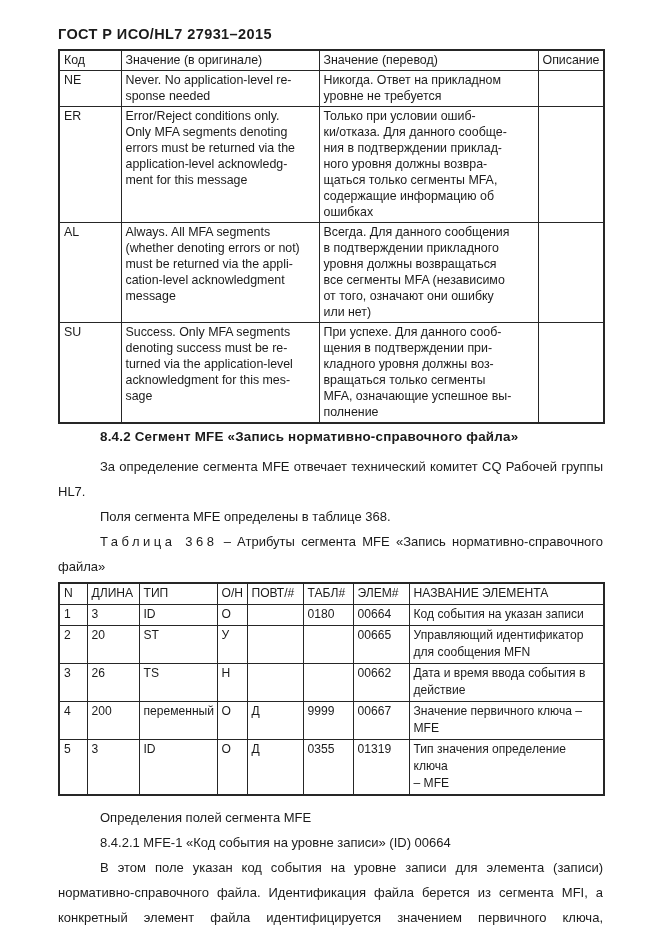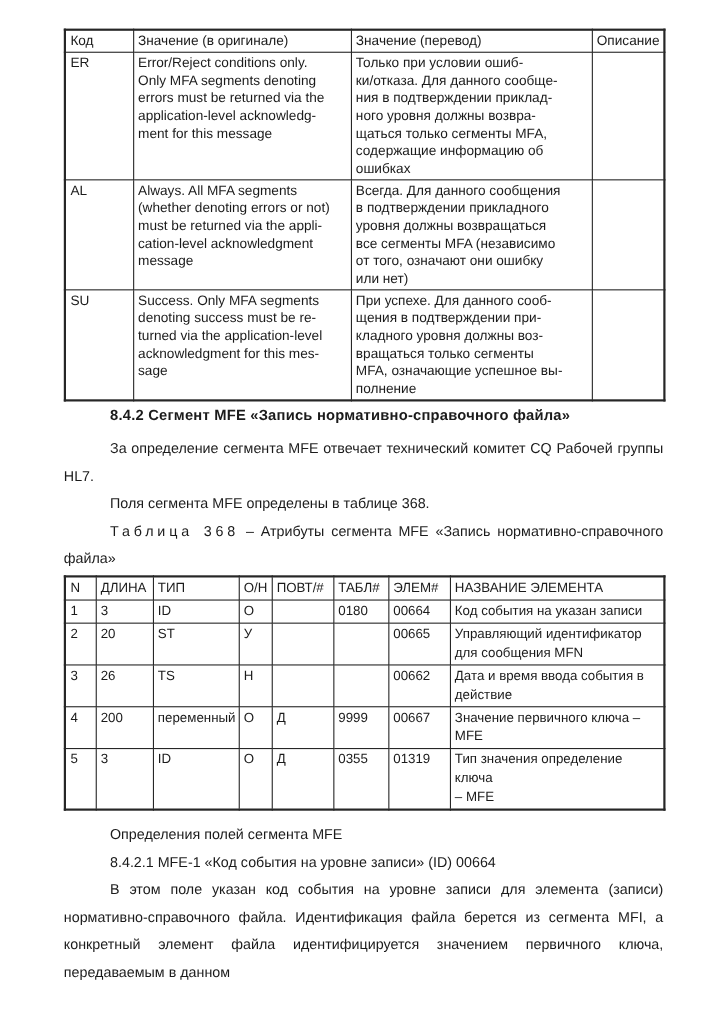--- a/index.html
+++ b/index.html
@@ -42,37 +42,46 @@
   p.ind { text-indent:42px; margin:0; text-align:justify; }
   .caption-label { letter-spacing:3.5px; }
   .attr-wrap { margin-top:3px; }
   .defs { margin-top:9px; }
 </style>
 </head>
 <body>
 
 <div class="page">
 
+  <div class="doc-header">ГОСТ Р ИСО/HL7 27931–2015</div>
 
   <table class="tbl ack">
     <colgroup>
       <col style="width:62px">
         <col style="width:198px">
         <col style="width:219px">
         <col style="width:66px">
     </colgroup>
     <thead>
       <tr>
         <th>Код</th>
         <th>Значение (в оригинале)</th>
         <th>Значение (перевод)</th>
         <th>Описание</th>
       </tr>
     </thead>
     <tbody>
+      <tr>
+        <td>NE</td>
+        <td class="pre">Never. No application-level re-
+sponse needed</td>
+        <td class="pre">Никогда. Ответ на прикладном
+уровне не требуется</td>
+        <td></td>
+      </tr>
       <tr>
         <td>ER</td>
         <td class="pre">Error/Reject conditions only.
 Only MFA segments denoting
 errors must be returned via the
 application-level acknowledg-
 ment for this message</td>
         <td class="pre">Только при условии ошиб-
 ки/отказа. Для данного сообще-
 ния в подтверждении приклад-

